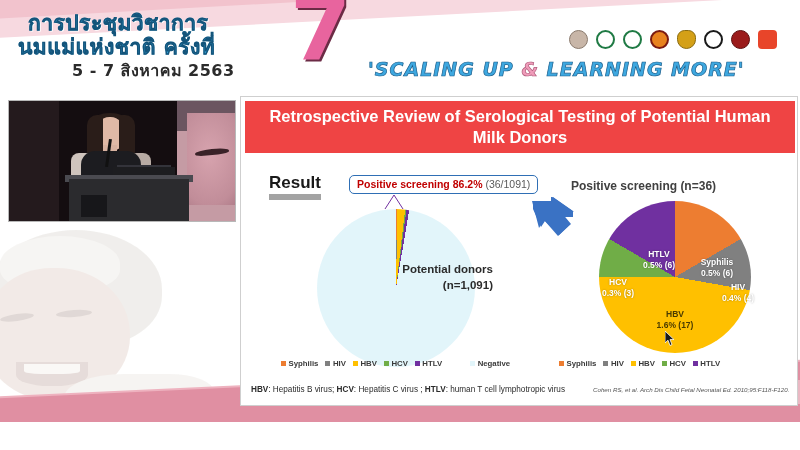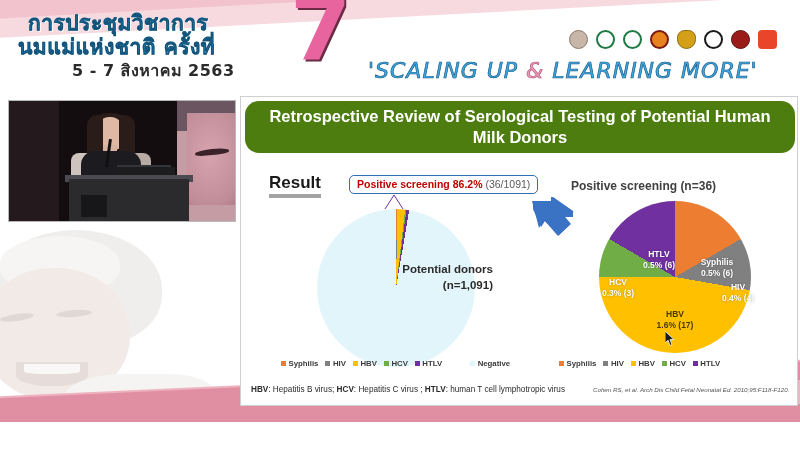--- a/index.html
+++ b/index.html
@@ -70,21 +70,21 @@
     position: absolute; left: 290px; top: -14px;
     font-family: "DejaVu Sans", sans-serif;
     font-size: 88px; font-weight: bold;
     color: #e8649e;
     text-shadow: 2px 2px 0 #6b2b45;
     line-height: 1;
   }
   .tagline {
     position: absolute; left: 368px; top: 58px;
     font-family: "DejaVu Sans", sans-serif;
-    font-size: 22px; font-weight: normal; font-style: italic;
+    font-size: 19px; font-weight: bold; font-style: italic;
     color: #3ea8e0;
     -webkit-text-stroke: 0.7px #1a5d8a;
     text-shadow: 1.5px 1.5px 0 #ffffff;
     white-space: nowrap;
     letter-spacing: 1px;
   }
   .tagline .amp { color: #f09cba; -webkit-text-stroke: 0.7px #b05a7a; }
 
   .logo-row {
     position: absolute; left: 566px; top: 26px;
@@ -101,32 +101,31 @@
   
   .slide {
     position: absolute; left: 240px; top: 96px;
     width: 558px; height: 310px;
     background: #ffffff;
     border: 1px solid #cfcfcf;
     overflow: hidden;
   }
   .slide-title {
     position: absolute; left: 4px; top: 4px; width: 550px; height: 52px;
-    background: #4d7c0f;
+    background: #ef4444;
     color: #ffffff;
     display: flex; align-items: center; justify-content: center;
     text-align: center;
     font-size: 16.5px; font-weight: bold; line-height: 1.25;
     padding: 0 14px;
-    border-radius: 14px;
   }
   .result-label {
     position: absolute; left: 28px; top: 76px;
     font-size: 17px; font-weight: bold; color: #1a1a1a;
-    border-bottom: 4px solid #a3a3a3;
+    border-bottom: 6px solid #a3a3a3;
     padding-bottom: 1px;
   }
 
   
   .callout {
     position: absolute; left: 108px; top: 78px;
     background: #ffffff;
     border: 1.4px solid #2f6fb5;
     border-radius: 5px;
     padding: 2px 7px 3px 7px;

